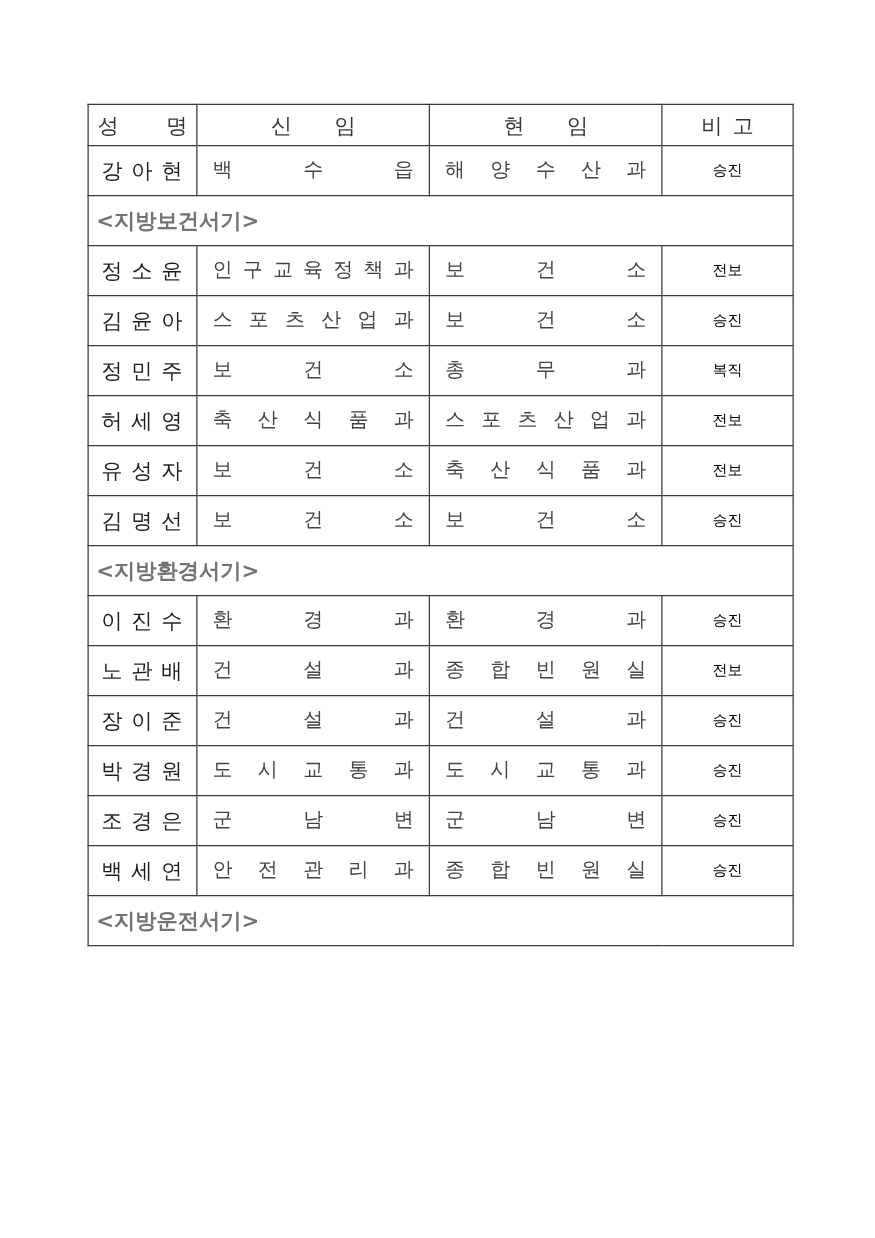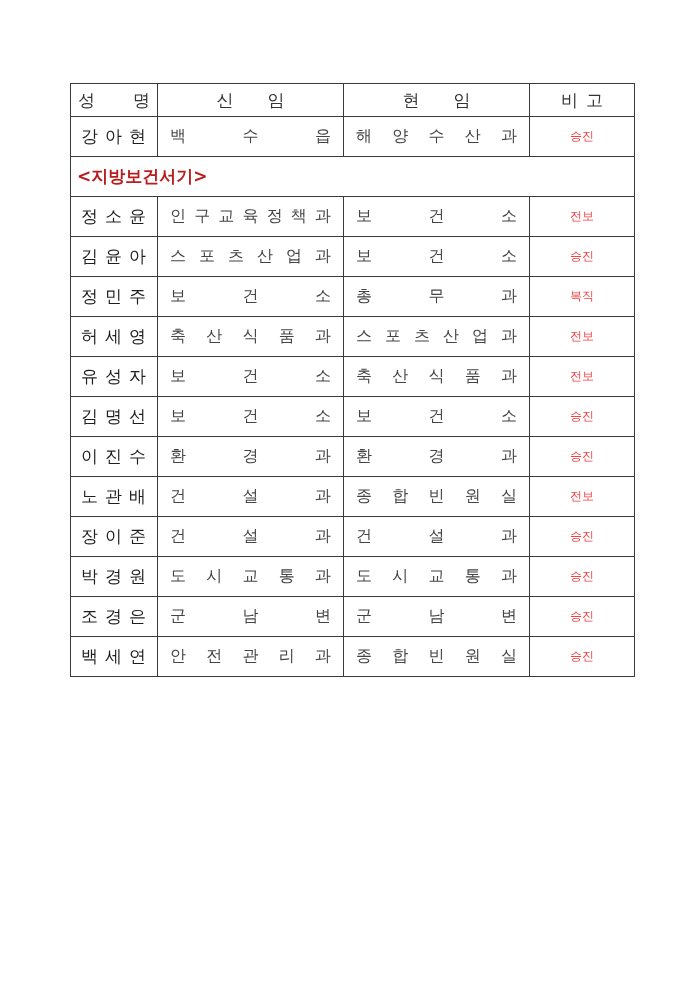--- a/index.html
+++ b/index.html
@@ -57,28 +57,28 @@
       color: #444;
     }
     .dept-inner {
       display: flex;
       justify-content: space-between;
       padding: 0 12px 0 12px;
     }
     .note-cell {
       text-align: center;
       font-size: 12px;
-      color: #ef4444;
+      color: #000000;
     }
     .section-cell {
       font-family: "DejaVu Sans", "Liberation Sans", sans-serif;
       font-weight: bold;
       font-size: 17px;
       padding-left: 6px !important;
-      color: #b91c1c;
+      color: #737373;
       text-align: left;
     }
     .hdr-inner {
       display: flex;
       justify-content: center;
     }
     .hdr-name .hdr-inner { gap: 38px; }
     .hdr-new .hdr-inner { gap: 34px; }
     .hdr-cur .hdr-inner { gap: 34px; }
     .hdr-note .hdr-inner { gap: 8px; }
@@ -309,20 +309,23 @@
           <td class="dept-cell">
             <div class="dept-inner">
               <span>보</span>
               <span>건</span>
               <span>소</span>
             </div>
           </td>
           <td class="note-cell">승진</td>
         </tr>
         <tr>
+          <td colspan="4" class="section-cell">&lt;지방환경서기&gt;</td>
+        </tr>
+        <tr>
           <td class="name-cell">
             <div class="name-inner">
               <span>이</span>
               <span>진</span>
               <span>수</span>
             </div>
           </td>
           <td class="dept-cell">
             <div class="dept-inner">
               <span>환</span>
@@ -462,15 +465,18 @@
             <div class="dept-inner">
               <span>종</span>
               <span>합</span>
               <span>빈</span>
               <span>원</span>
               <span>실</span>
             </div>
           </td>
           <td class="note-cell">승진</td>
         </tr>
+        <tr>
+          <td colspan="4" class="section-cell">&lt;지방운전서기&gt;</td>
+        </tr>
       </tbody>
   </table>
 </div>
 
 </body></html>

